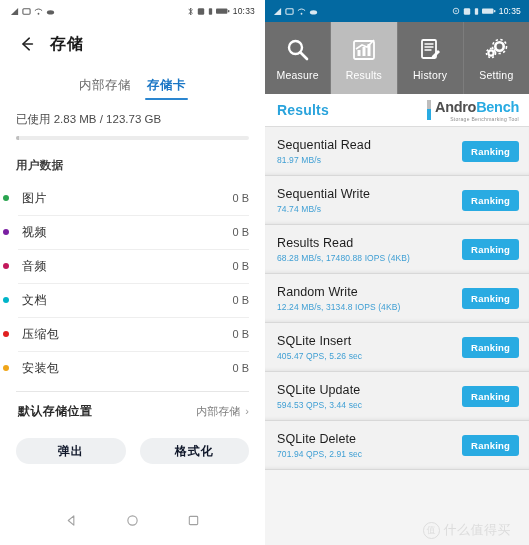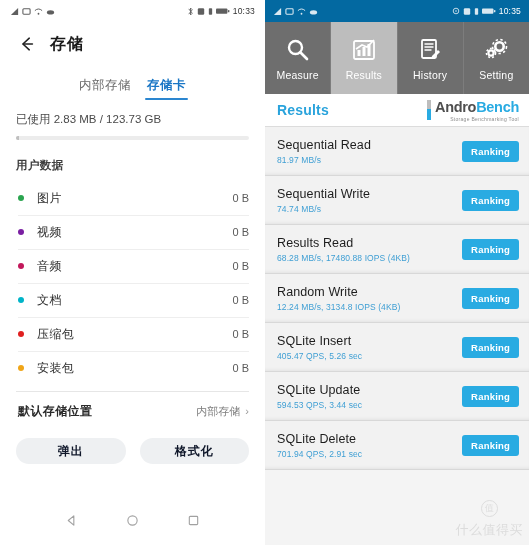--- a/index.html
+++ b/index.html
@@ -127,21 +127,21 @@
     color: #3d3d3d;
     font-weight: bold;
     letter-spacing:.4px;
   }
 
   .cat-list { padding: 0 0 0 0; }
   .cat-row {
     display: flex;
     align-items: center;
     height: 34px;
-    padding: 0 16px 0 18px;
+    padding: 0 16px 0 3px;
     box-sizing: border-box;
     position: relative;
   }
   .cat-row + .cat-row::before {
     content:"";
     position:absolute;
     left: 18px; right: 16px; top: 0;
     height: 1px;
     background: #eeeeee;
   }
@@ -338,27 +338,26 @@
     color: #ffffff;
     font-size: 9.5px;
     font-weight: bold;
     border-radius: 3px;
     padding: 5px 9px;
     letter-spacing: .2px;
   }
 
   .watermark {
     position:absolute;
-    right: 6px;
+    right: 18px;
     bottom: 6px;
     display:flex;
     align-items:center;
     gap: 4px;
     opacity: .55;
-    flex-direction: column;
   }
   .wm-logo {
     width: 15px; height: 15px;
     border: 1.3px solid #c9c9c9;
     border-radius: 50%;
     color: #c9c9c9;
     font-size: 9px;
     display:flex;
     align-items:center;
     justify-content:center;

